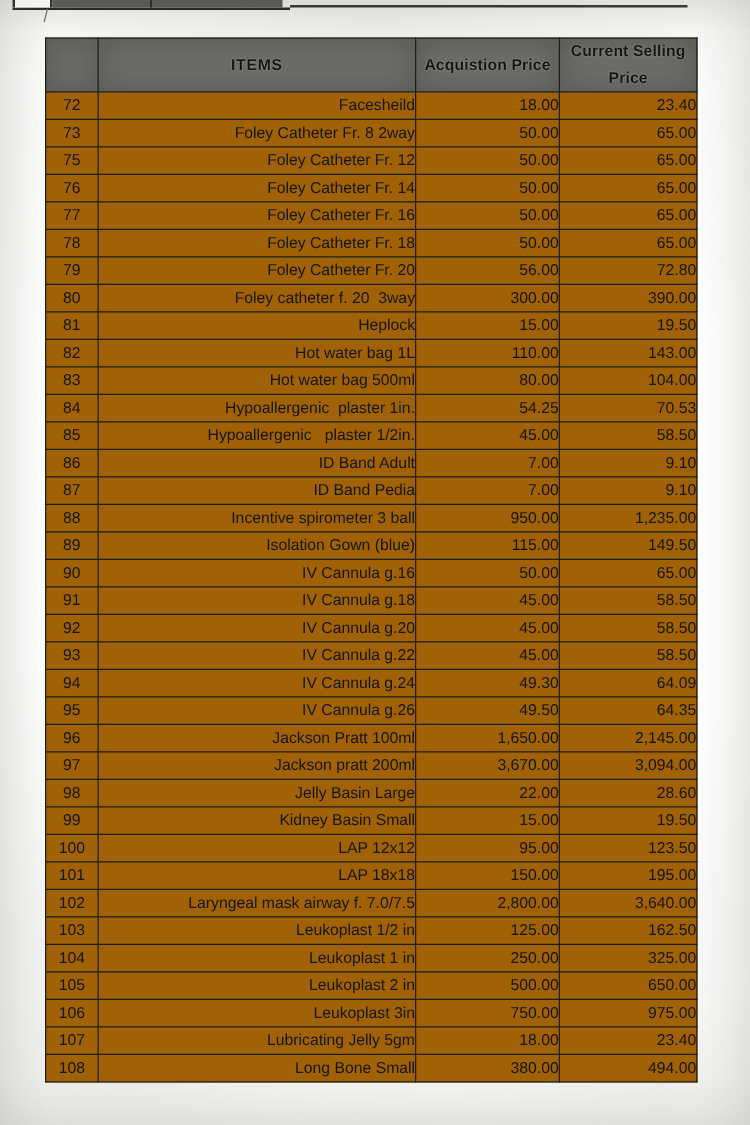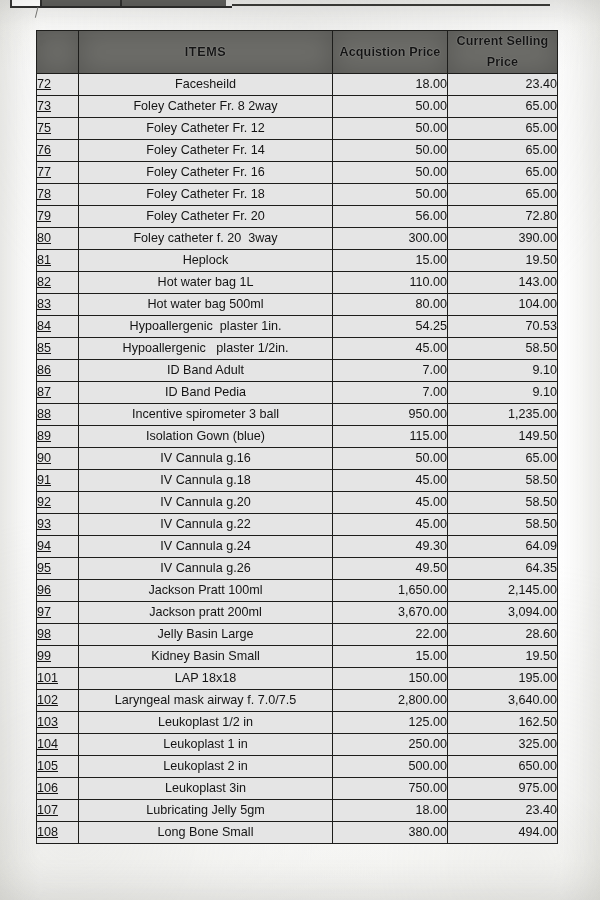--- a/index.html
+++ b/index.html
@@ -73,21 +73,21 @@
   }
 
   
   #price-table {
     position: absolute;
     left: 36px;
     top: 30px;
     width: 521px;
     border-collapse: collapse;
     table-layout: fixed;
-    background: #e5e5e5;
+    background: #a16207;
   }
   #price-table col.c-num  { width: 42px; }
   #price-table col.c-item { width: 254px; }
   #price-table col.c-acq  { width: 115px; }
   #price-table col.c-sell { width: 110px; }
 
   #price-table th,
   #price-table td {
     border: 1px solid #1d1d1b;
     padding: 0;
@@ -112,27 +112,26 @@
     height: 41px;
     line-height: 14px;
     padding: 2px 3px;
     box-shadow: inset 0 0 26px rgba(0,0,0,.20);
   }
   thead th.h-blank { background: #6d6d69; }
   thead th.h-items { font-size: 12.6px; letter-spacing: .6px; }
   thead th.h-sell  { line-height: 17px; }
 
   tbody td.cell-num {
-    text-align: left;
+    text-align: center;
     padding-right: 4px;
     font-size: 12.6px;
-    text-decoration: underline;
   }
   tbody td.cell-item {
-    text-align: center;
+    text-align: right;
     padding-left: 3px;
     white-space: pre;
   }
   tbody td.cell-acq,
   tbody td.cell-sell {
     text-align: right;
     padding-right: 7px;
   }
 
   
@@ -333,20 +332,26 @@
         <td class="cell-acq">22.00</td>
         <td class="cell-sell">28.60</td>
       </tr>
       <tr>
         <td class="cell-num">99</td>
         <td class="cell-item">Kidney Basin Small</td>
         <td class="cell-acq">15.00</td>
         <td class="cell-sell">19.50</td>
       </tr>
       <tr>
+        <td class="cell-num">100</td>
+        <td class="cell-item">LAP 12x12</td>
+        <td class="cell-acq">95.00</td>
+        <td class="cell-sell">123.50</td>
+      </tr>
+      <tr>
         <td class="cell-num">101</td>
         <td class="cell-item">LAP 18x18</td>
         <td class="cell-acq">150.00</td>
         <td class="cell-sell">195.00</td>
       </tr>
       <tr>
         <td class="cell-num">102</td>
         <td class="cell-item">Laryngeal mask airway f. 7.0/7.5</td>
         <td class="cell-acq">2,800.00</td>
         <td class="cell-sell">3,640.00</td>

